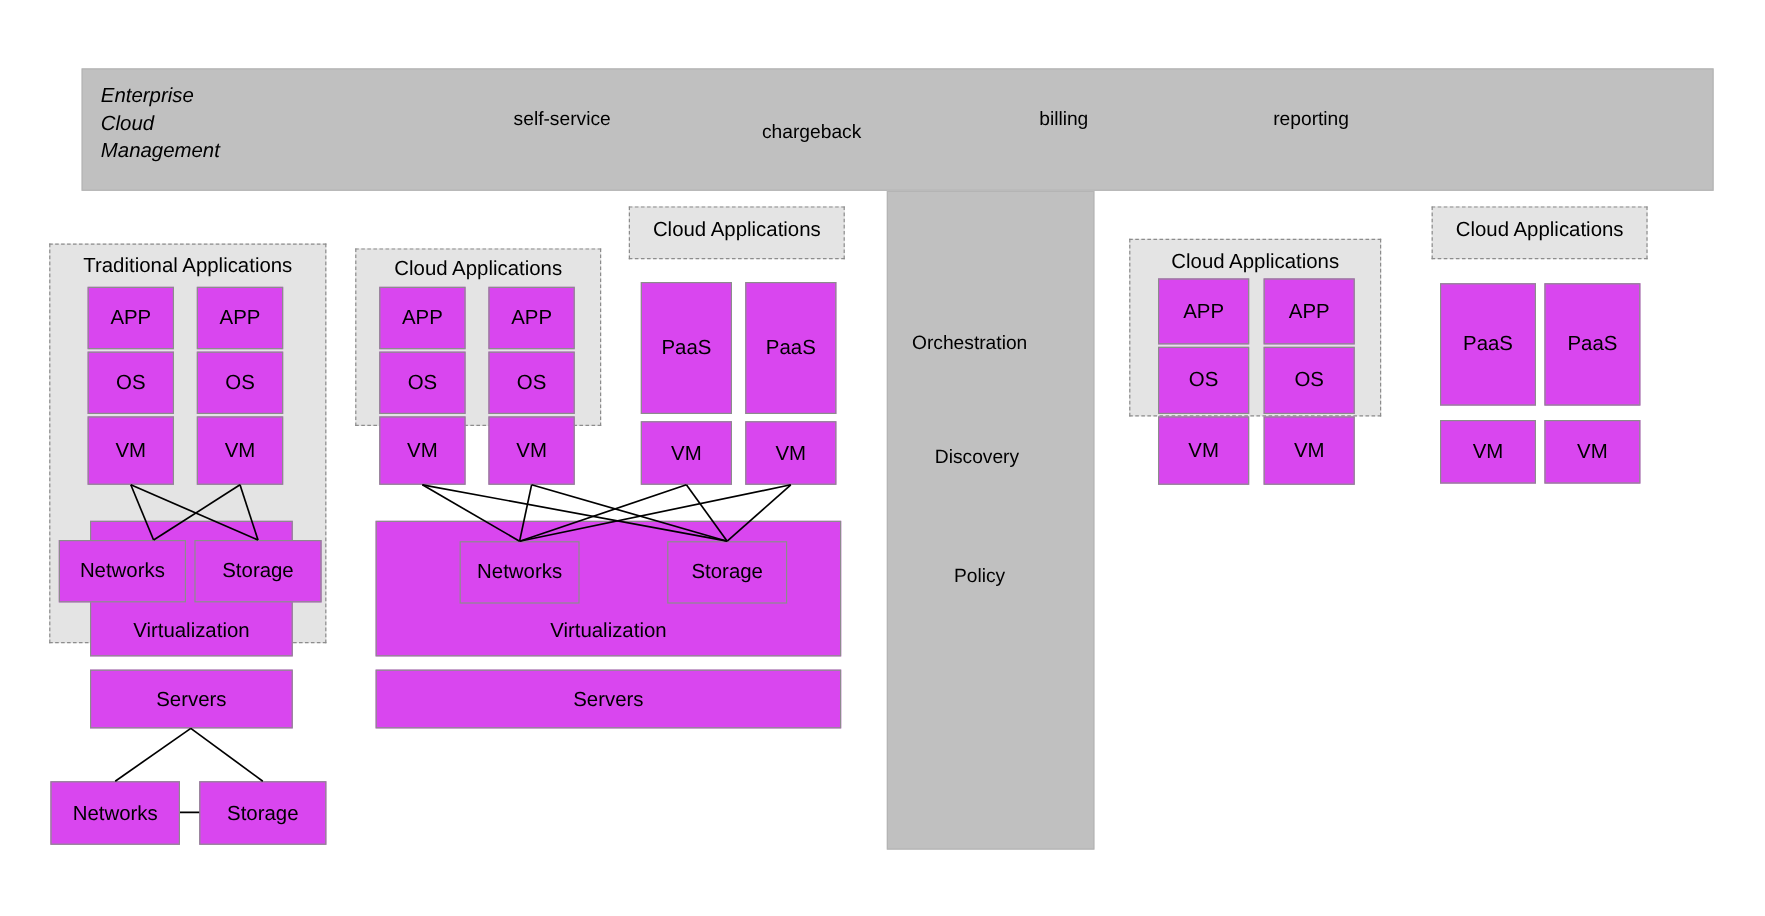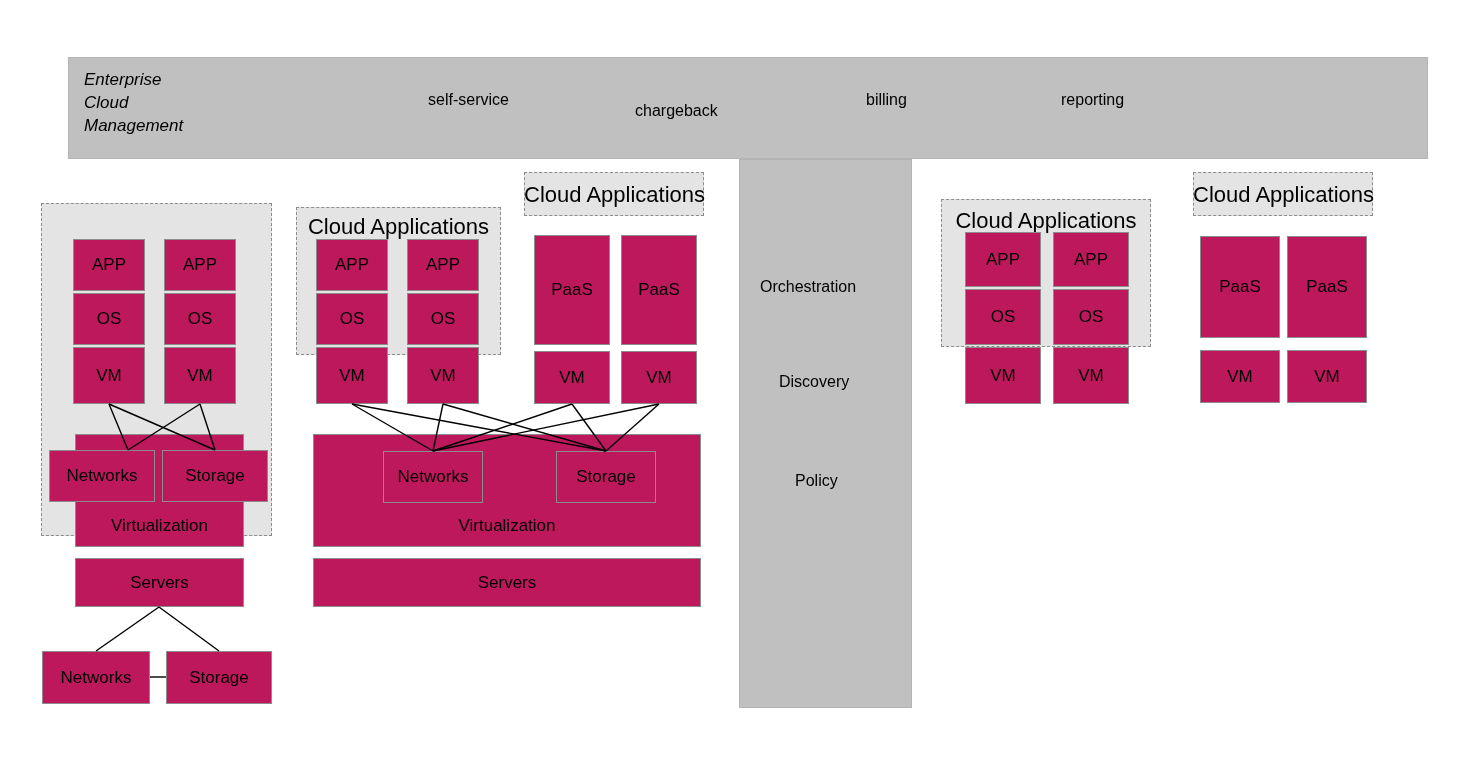--- a/index.html
+++ b/index.html
@@ -15,40 +15,40 @@
     position: relative;
     width: 1471px;
     height: 763px;
     background: #ffffff;
     overflow: hidden;
   }
   .abs { position: absolute; box-sizing: border-box; }
 
   
   .node {
-    background: #be185d;
+    background: #d946ef;
     border: 1px solid #8c8c8c;
     display: flex;
     align-items: center;
     justify-content: center;
     font-size: 17px;
     line-height: 1.15;
     text-align: center;
   }
   
   .group {
     background: #e4e4e4;
     border: 1px dashed #8c8c8c;
   }
   .group-label {
     position: absolute;
     left: 0;
     right: 0;
     text-align: center;
-    font-size: 22px;
+    font-size: 17px;
     white-space: nowrap;
   }
   .band {
     background: #c0c0c0;
     border: 1px solid #b4b4b4;
   }
   .band-text {
     position: absolute;
     font-size: 17px;
     white-space: pre-line;
@@ -81,20 +81,21 @@
   <div class="plain-label" style="left:635px; top:102px;">chargeback</div>
   <div class="plain-label" style="left:866px; top:91px;">billing</div>
   <div class="plain-label" style="left:1061px; top:91px;">reporting</div>
 
   <div class="abs band" style="left:739px; top:159px; width:173px; height:549px;"></div>
   <div class="plain-label" style="left:760px; top:278px;">Orchestration</div>
   <div class="plain-label" style="left:779px; top:373px;">Discovery</div>
   <div class="plain-label" style="left:795px; top:472px;">Policy</div>
 
   <div class="abs group" style="left:41px; top:203px; width:231px; height:333px;"></div>
+  <div class="group-label" style="left:41px; top:212px; width:231px;">Traditional Applications</div>
 
   <div class="abs node" style="left:73px; top:239px; width:72px; height:52px;">APP</div>
   <div class="abs node" style="left:73px; top:293px; width:72px; height:52px;">OS</div>
   <div class="abs node" style="left:73px; top:347px; width:72px; height:57px;">VM</div>
 
   <div class="abs node" style="left:164px; top:239px; width:72px; height:52px;">APP</div>
   <div class="abs node" style="left:164px; top:293px; width:72px; height:52px;">OS</div>
   <div class="abs node" style="left:164px; top:347px; width:72px; height:57px;">VM</div>
 
   <div class="abs node" style="left:75px; top:434px; width:169px; height:113px; align-items:flex-end; padding-bottom:10px;">

